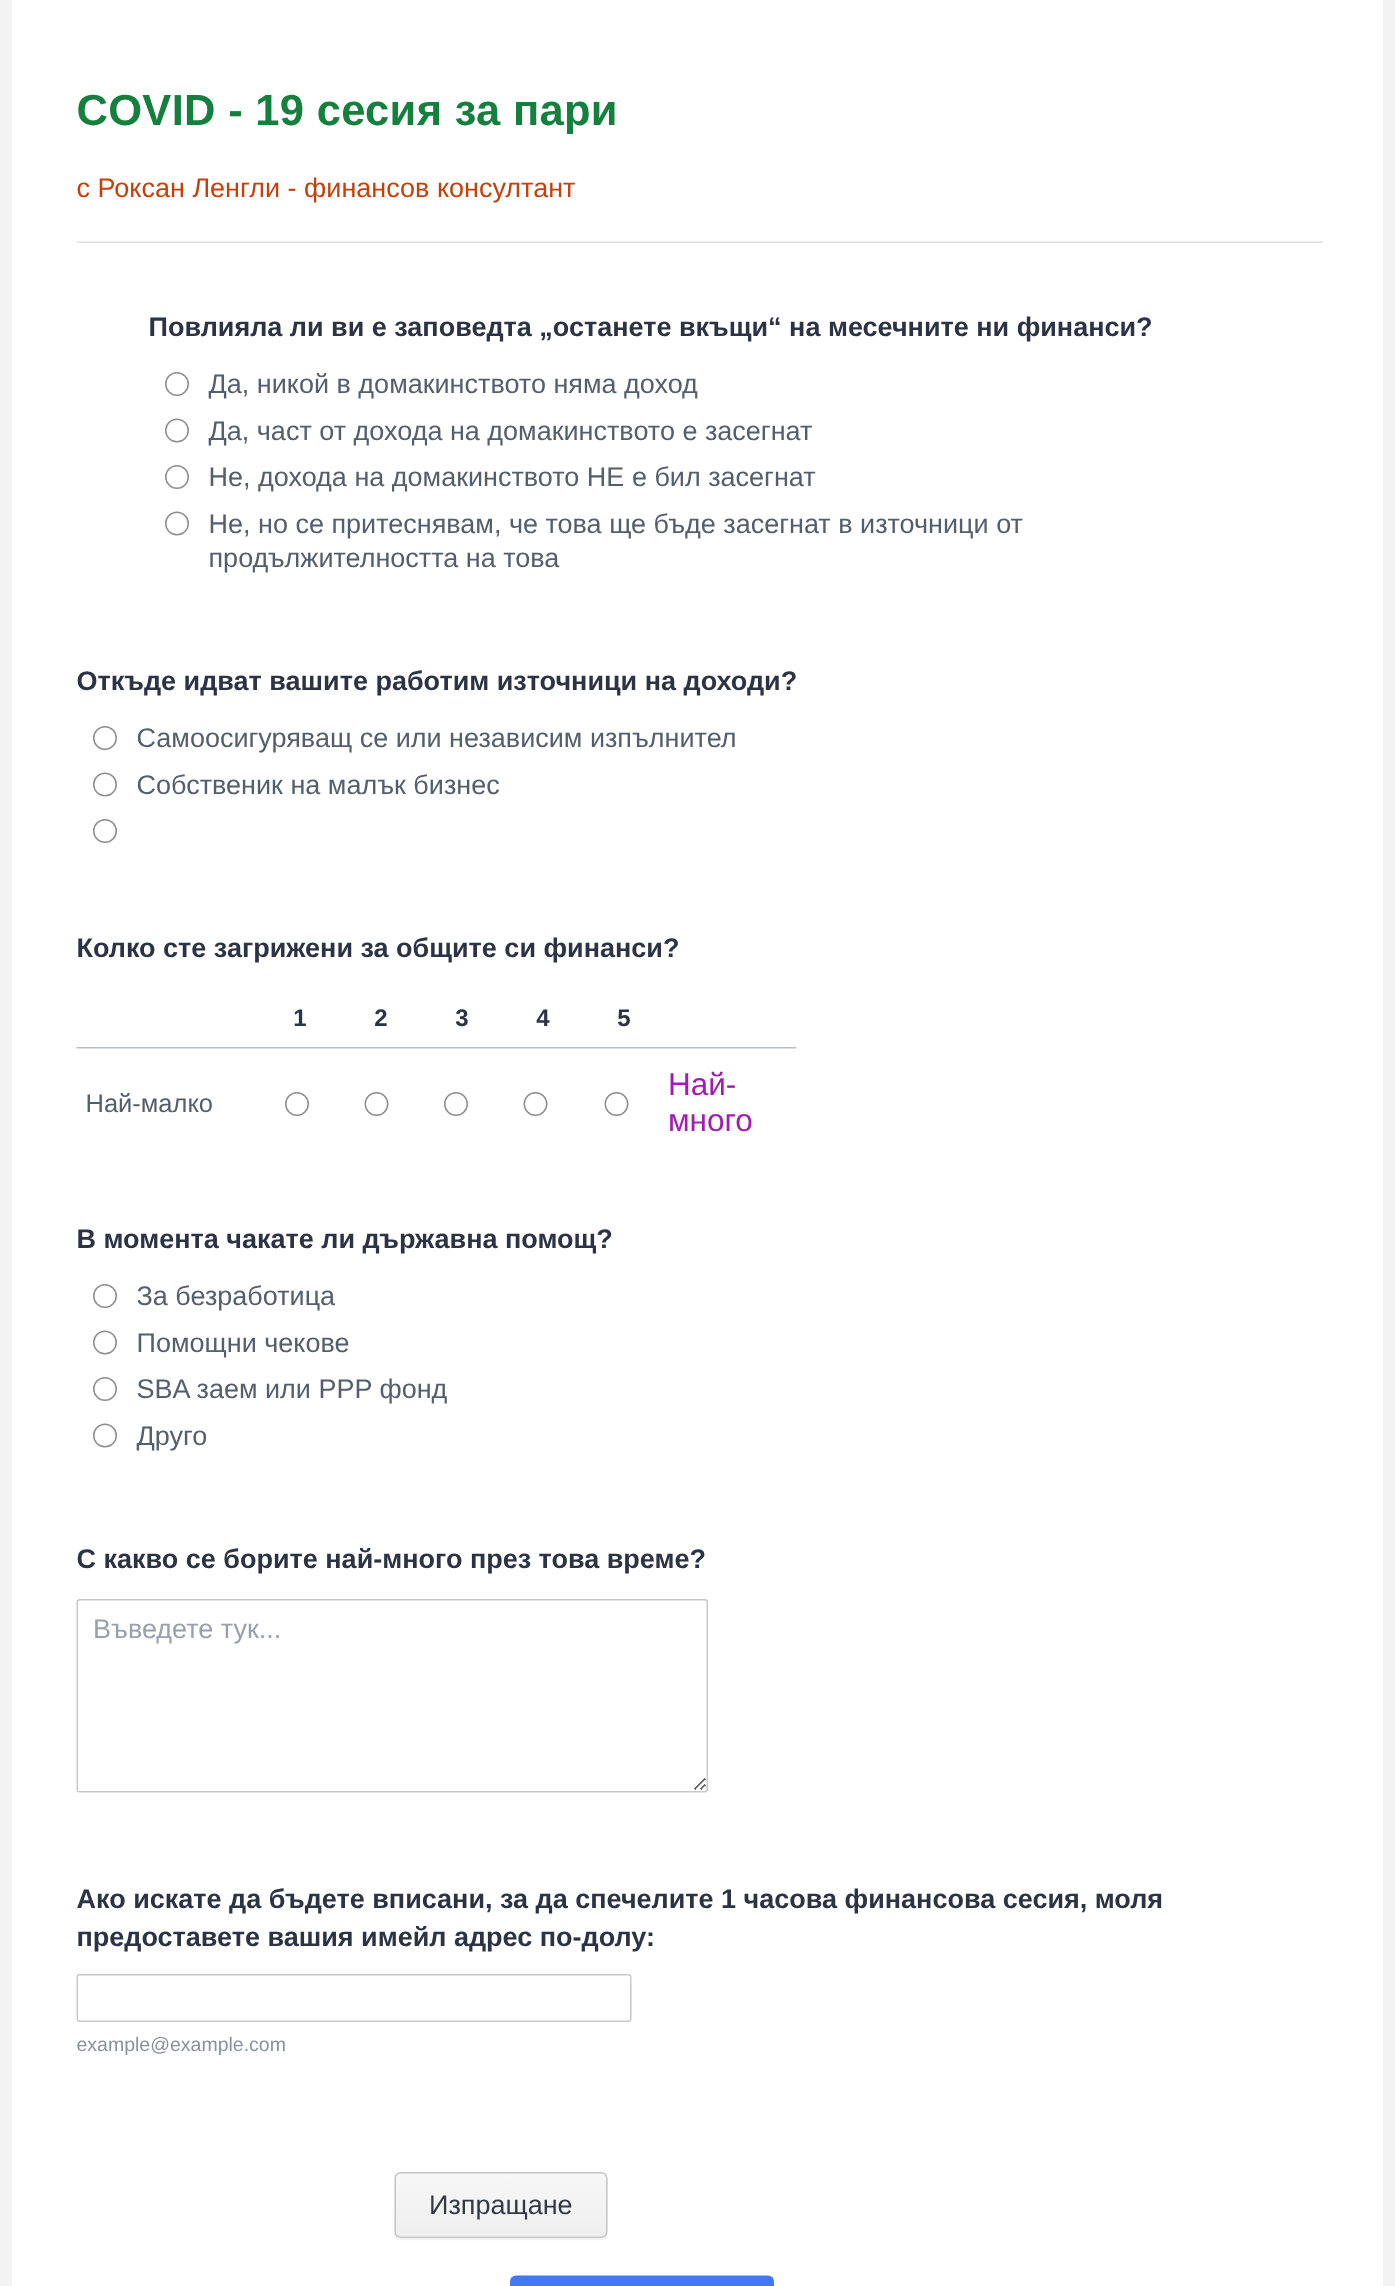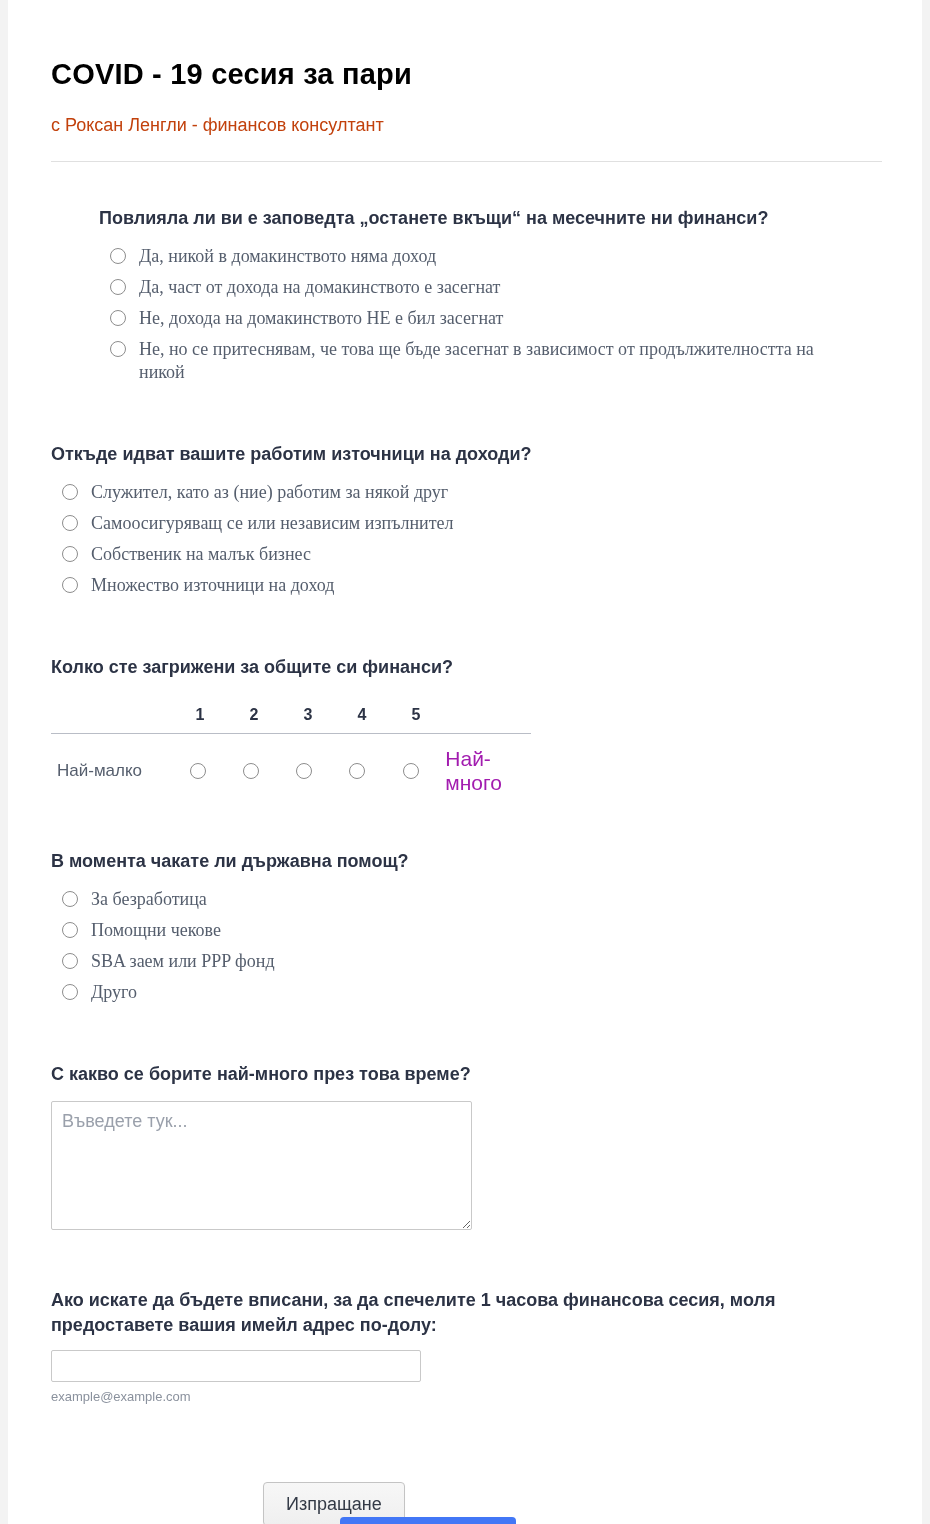--- a/index.html
+++ b/index.html
@@ -15,21 +15,21 @@
     left: 8px;
     top: 0;
     width: 914px;
     height: 1524px;
     background: #ffffff;
     padding: 58px 40px 0 43px;
   }
   .form-title {
     font-size: 29px;
     font-weight: bold;
-    color: #000000;
+    color: #15803d;
     line-height: 1.15;
     letter-spacing: 0.2px;
   }
   .form-subtitle {
     margin-top: 22px;
     font-size: 18px;
     color: #c2410c;
     line-height: 24px;
   }
   .divider {
@@ -40,21 +40,21 @@
   }
   .question { margin-top: 54px; }
   .question.first { margin-top: 44px; margin-left: 48px; }
   .q-label {
     font-size: 18px;
     font-weight: bold;
     color: #2c3345;
     line-height: 25px;
     max-width: 830px;
   }
-  .options { margin-top: 10px; font-family: Liberation Serif, serif; }
+  .options { margin-top: 10px; }
   .option {
     display: flex;
     align-items: flex-start;
     padding: 4px 0;
     cursor: pointer;
   }
   .radio {
     flex: 0 0 auto;
     width: 16px;
     height: 16px;
@@ -174,43 +174,38 @@
       <div class="option">
         <span class="radio"></span>
         <span class="option-text">Да, част от дохода на домакинството е засегнат</span>
       </div>
       <div class="option">
         <span class="radio"></span>
         <span class="option-text">Не, дохода на домакинството НЕ е бил засегнат</span>
       </div>
       <div class="option">
         <span class="radio"></span>
-        <span class="option-text">Не, но се притеснявам, че това ще бъде засегнат в зависимост от продължителността на никой</span>
+        <span class="option-text">Не, но се притеснявам, че това ще бъде засегнат в източници от продължителността на това</span>
       </div>
     </div>
   </div>
 
   <div class="question">
     <div class="q-label">Откъде идват вашите работим източници на доходи?</div>
     <div class="options">
       <div class="option">
         <span class="radio"></span>
-        <span class="option-text">Служител, като аз (ние) работим за някой друг</span>
-      </div>
-      <div class="option">
-        <span class="radio"></span>
         <span class="option-text">Самоосигуряващ се или независим изпълнител</span>
       </div>
       <div class="option">
         <span class="radio"></span>
         <span class="option-text">Собственик на малък бизнес</span>
       </div>
       <div class="option">
         <span class="radio"></span>
-        <span class="option-text">Множество източници на доход</span>
       </div>
     </div>
   </div>
 
   <div class="question">
     <div class="q-label">Колко сте загрижени за общите си финанси?</div>
     <div class="scale">
       <div class="scale-head">
         <div class="cell-left"></div>
         <div class="cell-col">1</div>

